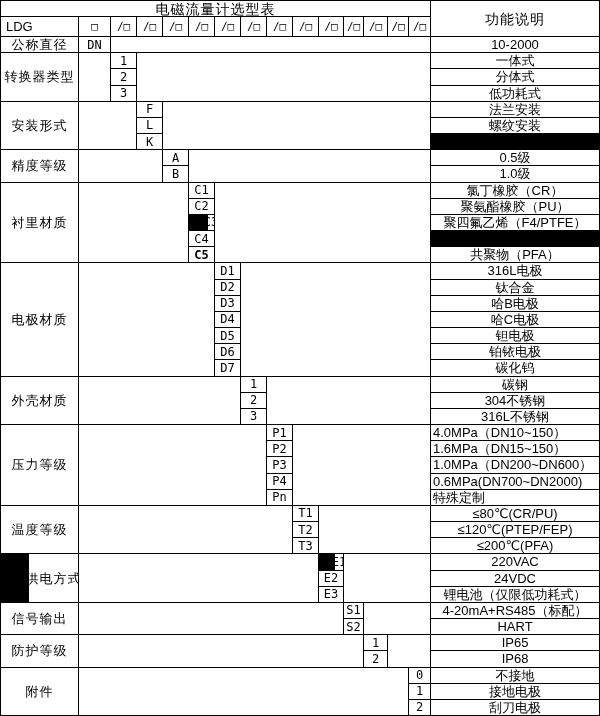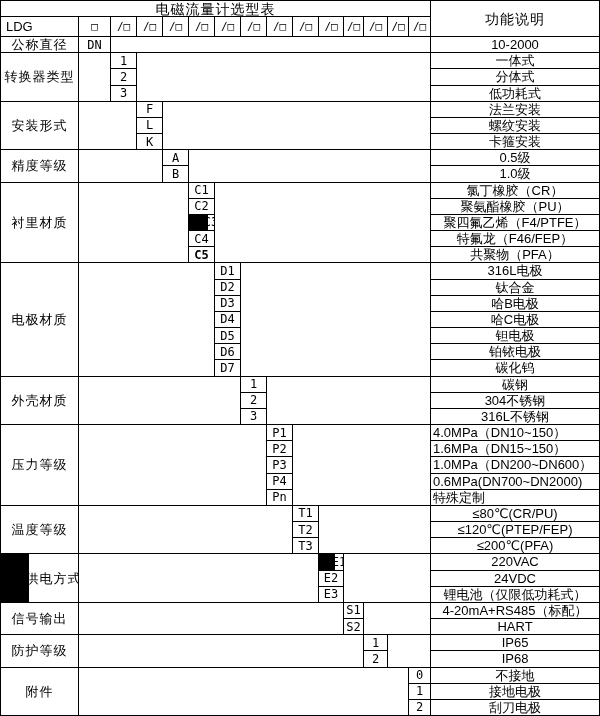--- a/index.html
+++ b/index.html
@@ -60,39 +60,37 @@
       <div class="cell codecell" style="grid-area: 6 / 3 / 7 / 4;">3</div>
       <div class="cell" style="grid-area: 6 / 16 / 7 / 17;">低功耗式</div>
       <div class="cell" style="grid-area: 4 / 4 / 7 / 16;"></div>
       <div class="cell label" style="grid-area: 7 / 1 / 10 / 2;">安装形式</div>
       <div class="cell" style="grid-area: 7 / 2 / 10 / 4;"></div>
       <div class="cell codecell" style="grid-area: 7 / 4 / 8 / 5;">F</div>
       <div class="cell" style="grid-area: 7 / 16 / 8 / 17;">法兰安装</div>
       <div class="cell codecell" style="grid-area: 8 / 4 / 9 / 5;">L</div>
       <div class="cell" style="grid-area: 8 / 16 / 9 / 17;">螺纹安装</div>
       <div class="cell codecell" style="grid-area: 9 / 4 / 10 / 5;">K</div>
-      <div class="cell" style="grid-area: 9 / 16 / 10 / 17;">卡箍安装</div>
       <div class="cell" style="grid-area: 7 / 5 / 10 / 16;"></div>
       <div class="cell label" style="grid-area: 10 / 1 / 12 / 2;">精度等级</div>
       <div class="cell" style="grid-area: 10 / 2 / 12 / 5;"></div>
       <div class="cell codecell" style="grid-area: 10 / 5 / 11 / 6;">A</div>
       <div class="cell" style="grid-area: 10 / 16 / 11 / 17;">0.5级</div>
       <div class="cell codecell" style="grid-area: 11 / 5 / 12 / 6;">B</div>
       <div class="cell" style="grid-area: 11 / 16 / 12 / 17;">1.0级</div>
       <div class="cell" style="grid-area: 10 / 6 / 12 / 16;"></div>
       <div class="cell label" style="grid-area: 12 / 1 / 17 / 2;">衬里材质</div>
       <div class="cell" style="grid-area: 12 / 2 / 17 / 6;"></div>
       <div class="cell codecell" style="grid-area: 12 / 6 / 13 / 7;">C1</div>
       <div class="cell" style="grid-area: 12 / 16 / 13 / 17;">氯丁橡胶（CR）</div>
       <div class="cell codecell" style="grid-area: 13 / 6 / 14 / 7;">C2</div>
       <div class="cell" style="grid-area: 13 / 16 / 14 / 17;">聚氨酯橡胶（PU）</div>
       <div class="cell codecell" style="grid-area: 14 / 6 / 15 / 7; margin-left: 19px;">C3</div>
       <div class="cell" style="grid-area: 14 / 16 / 15 / 17;">聚四氟乙烯（F4/PTFE）</div>
       <div class="cell codecell" style="grid-area: 15 / 6 / 16 / 7;">C4</div>
-      <div class="cell" style="grid-area: 15 / 16 / 16 / 17;">特氟龙（F46/FEP）</div>
       <div class="cell codecell" style="grid-area: 16 / 6 / 17 / 7; font-weight: bold;">C5</div>
       <div class="cell" style="grid-area: 16 / 16 / 17 / 17;">共聚物（PFA）</div>
       <div class="cell" style="grid-area: 12 / 7 / 17 / 16;"></div>
       <div class="cell label" style="grid-area: 17 / 1 / 24 / 2;">电极材质</div>
       <div class="cell" style="grid-area: 17 / 2 / 24 / 7;"></div>
       <div class="cell codecell" style="grid-area: 17 / 7 / 18 / 8;">D1</div>
       <div class="cell" style="grid-area: 17 / 16 / 18 / 17;">316L电极</div>
       <div class="cell codecell" style="grid-area: 18 / 7 / 19 / 8;">D2</div>
       <div class="cell" style="grid-area: 18 / 16 / 19 / 17;">钛合金</div>
       <div class="cell codecell" style="grid-area: 19 / 7 / 20 / 8;">D3</div>

